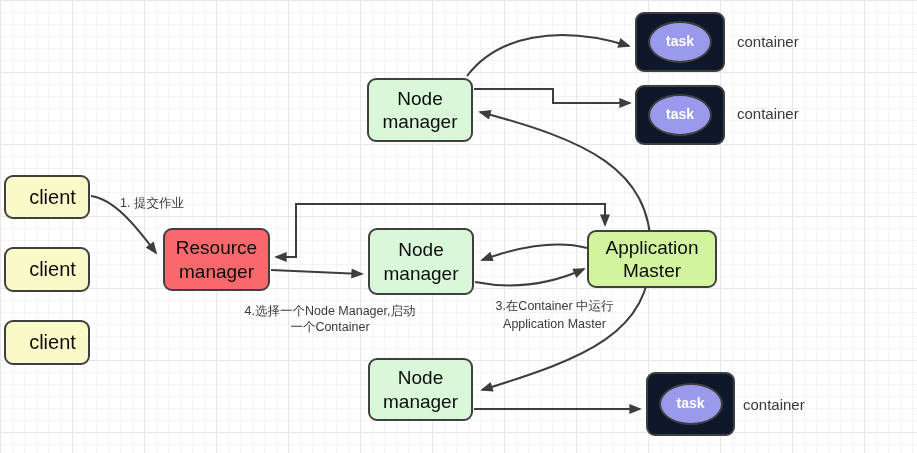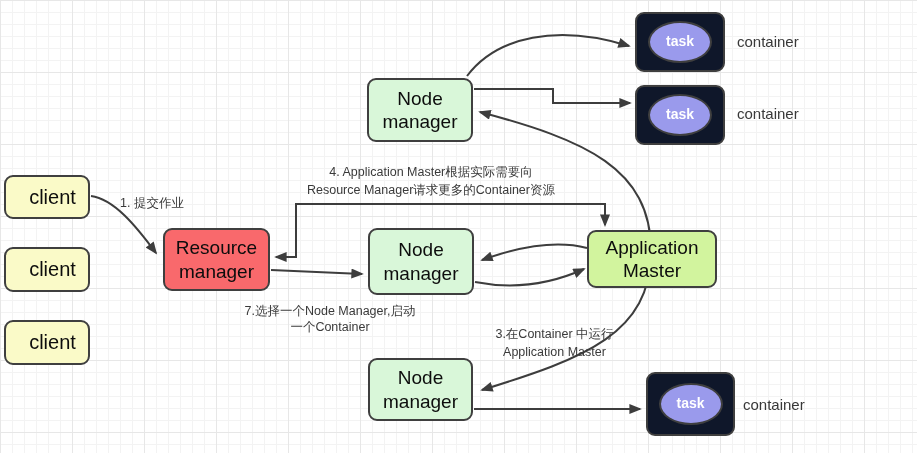--- a/index.html
+++ b/index.html
@@ -107,20 +107,18 @@
   <div class="cont-label" style="left:737px;top:105px;">container</div>
 
   <div class="node contbox" style="left:646px;top:372px;width:89px;height:64px;">
     <div class="task-ellipse">
       <span>task</span>
     </div>
   </div>
   <div class="cont-label" style="left:743px;top:396px;">container</div>
 
   <div class="annot nowrap" style="left:120px;top:194px;">1. 提交作业</div>
-  <div class="annot center" style="left:230px;top:303px;width:200px;line-height:1.3;">7.选择一个Node Manager,启动
+  <div class="annot center" style="left:230px;top:303px;width:200px;line-height:1.3;">4.选择一个Node Manager,启动
 一个Container</div>
-  <div class="annot center" style="left:482px;top:298px;width:145px;line-height:1.4;margin-top:28px;">3.在Container 中运行
+  <div class="annot center" style="left:482px;top:298px;width:145px;line-height:1.4;">3.在Container 中运行
 Application Master</div>
-  <div class="annot center" style="left:291px;top:163px;width:280px;line-height:1.45;">4. Application Master根据实际需要向
-Resource Manager请求更多的Container资源</div>
 
 </div>
 
 </body></html>

